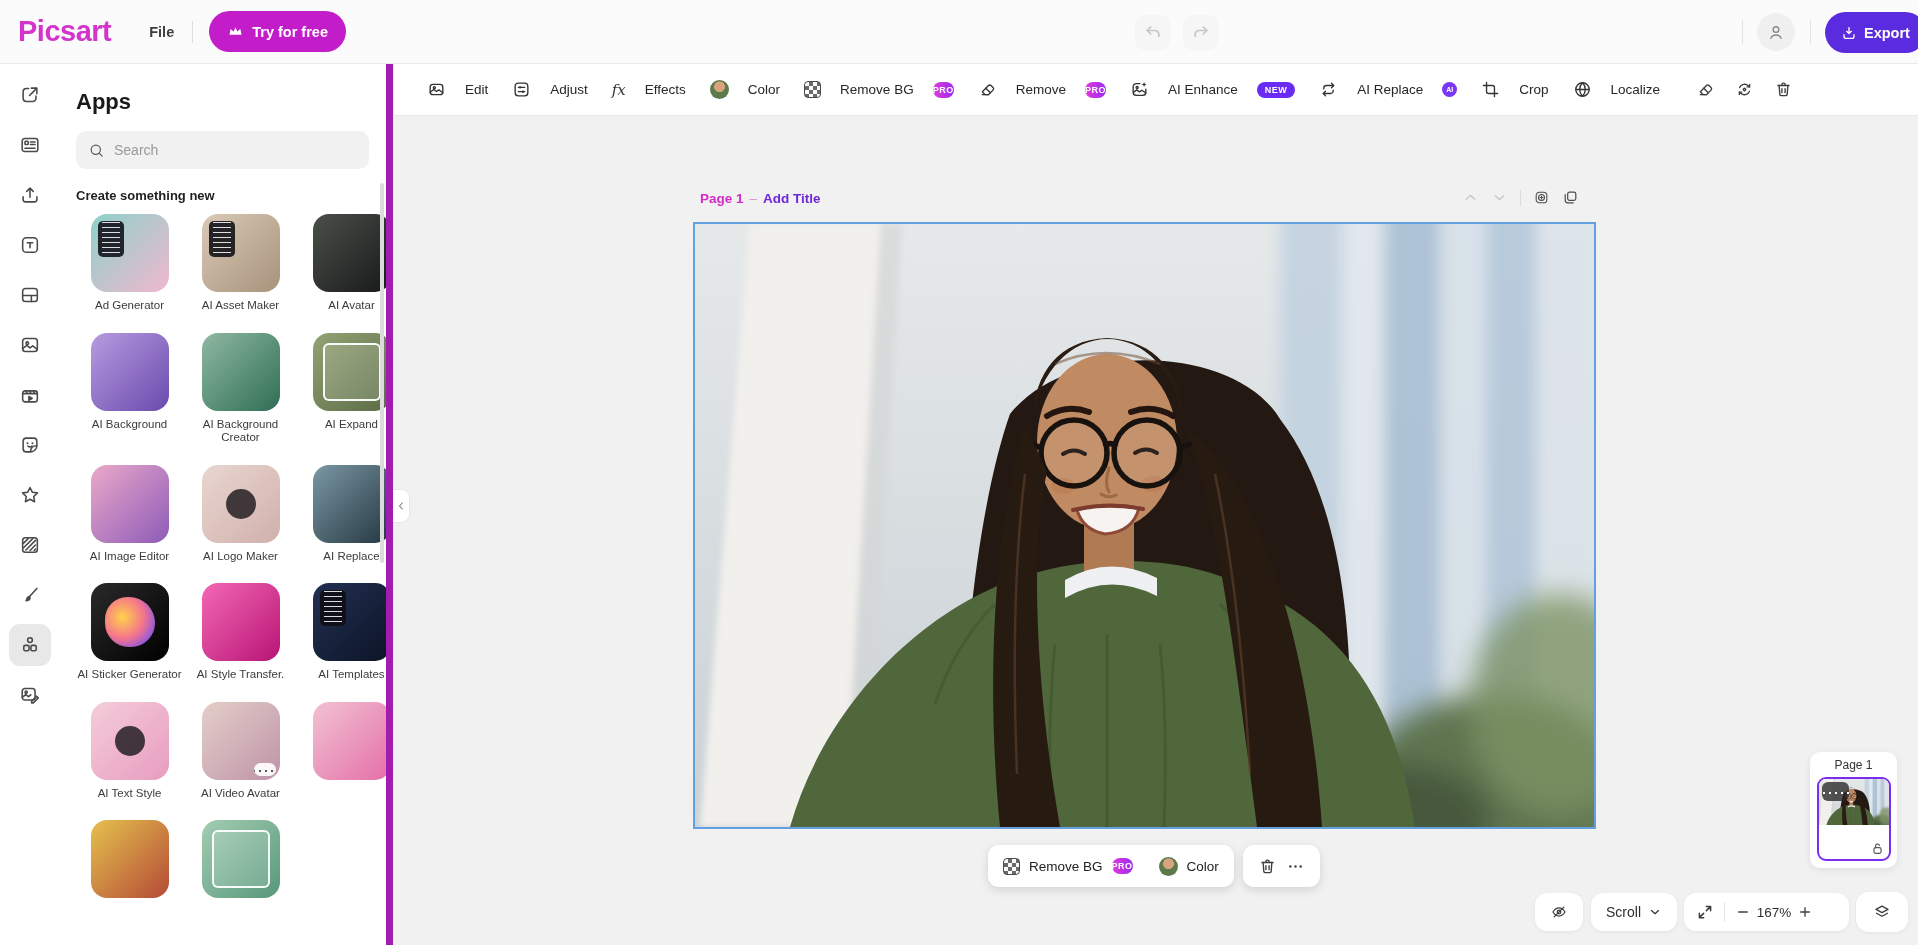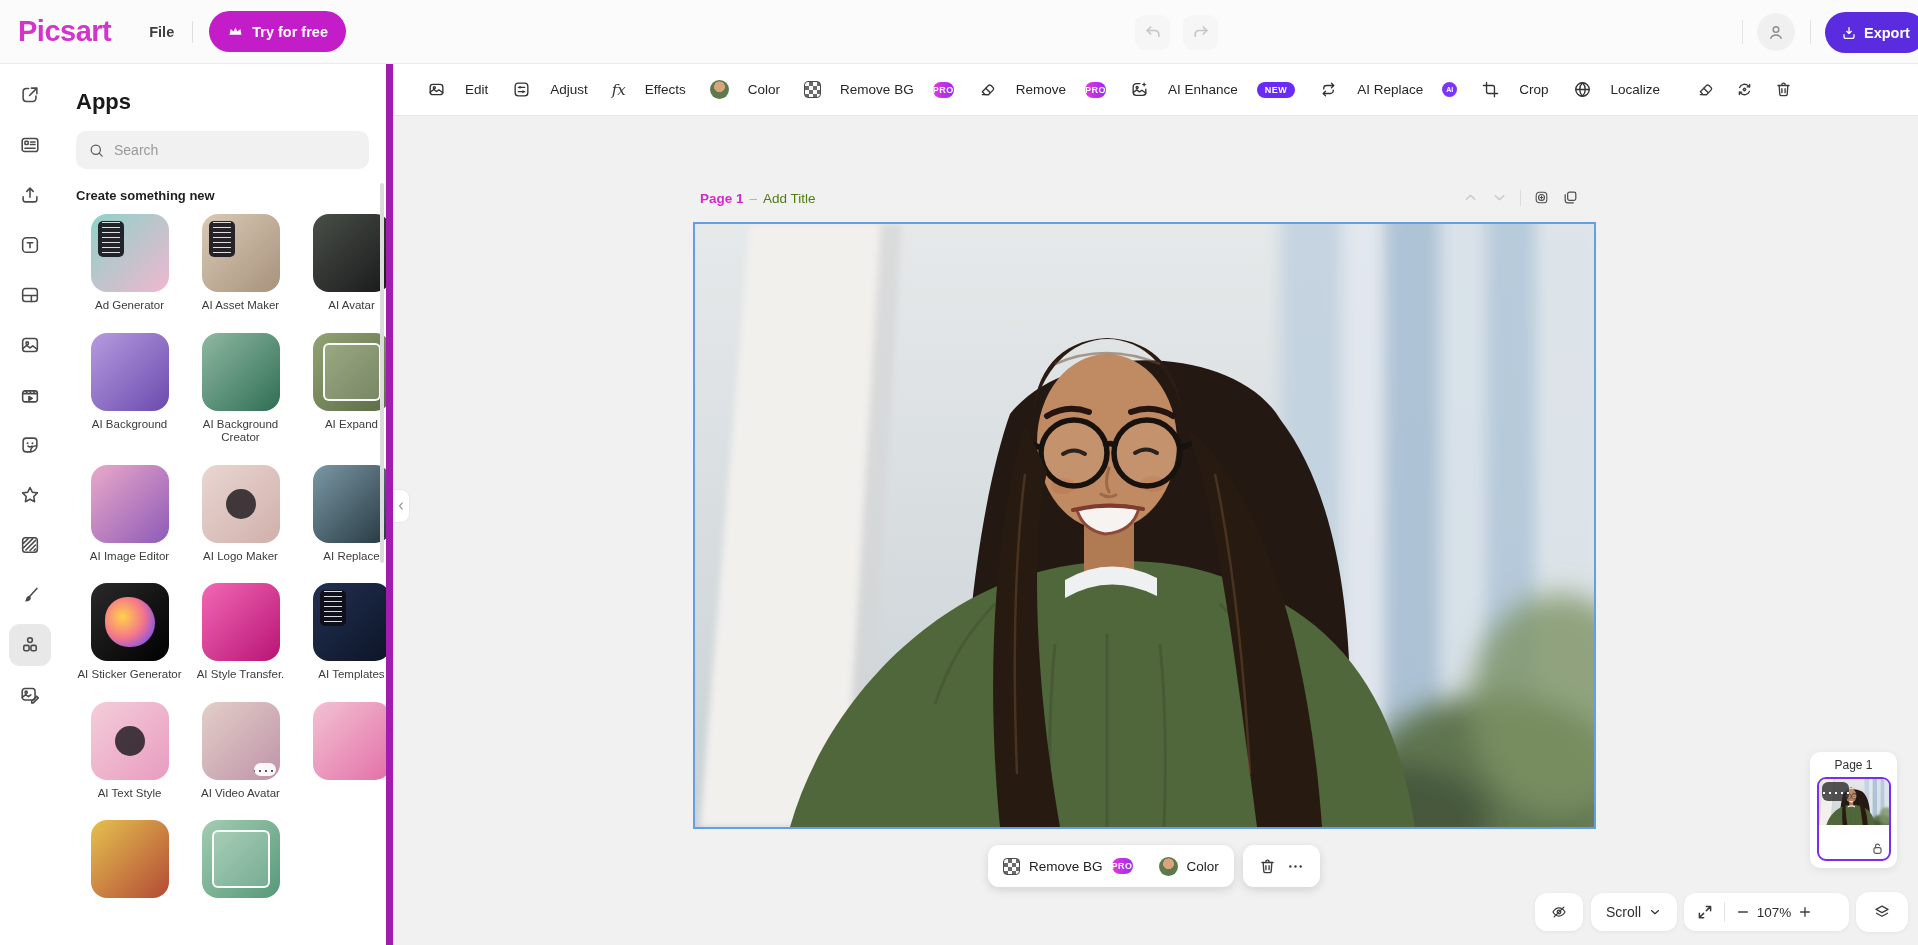--- a/index.html
+++ b/index.html
@@ -99,21 +99,21 @@
                padding:3px 8px; border-radius:9px; }
   .badge-ai { width:15px; height:15px; border-radius:50%; background:#7a36f7; color:#fff; font-size:7px;
               font-weight:700; display:grid; place-items:center; }
   .tb-iconbtns { display:flex; gap:20px; margin-left:12px; color:#3c3c3c; }
   .tb-iconbtns .ic { width:19px; height:19px; cursor:pointer; }
 
   
   .page-title-row { position:absolute; left:700px; top:191px; display:flex; gap:6px; font-size:13.5px; z-index:1; }
   .page-label { color:#d12bc8; font-weight:600; }
   .page-dash { color:#d98fd0; }
-  .add-title { color:#4d7c0f; cursor:text; }
+  .add-title { color:#6d28d9; cursor:text;font-weight:bold; }
   .title-icons { position:absolute; left:1462px; top:189px; display:flex; gap:12px; align-items:center; z-index:1; }
   .title-icons .ic { width:17px; height:17px; cursor:pointer; }
   .ic-dim { color:#c9c9c9; }
   .ic-dark { color:#4c4c4c; }
   .tdiv { width:1px; height:16px; background:#dcdcdc; }
 
   .frame { position:absolute; left:693px; top:222px; width:903px; height:607px; background:#fff;
            border:2px solid #63a0e2; z-index:1; }
   .frame svg { width:899px; height:603px; }
 
@@ -710,21 +710,21 @@
       <svg viewBox="0 0 24 24" fill="none" stroke="currentColor" stroke-width="2" stroke-linecap="round" stroke-linejoin="round">
         <path d="M13.8 4.5h5.7v5.7M19.2 4.8l-5.4 5.4M10.2 19.5H4.5v-5.7M4.8 19.2l5.4-5.4"></path>
       </svg>
     </span>
   <span class="zoom-div"></span>
   <span class="ic ic-sm">
       <svg viewBox="0 0 24 24" fill="none" stroke="currentColor" stroke-width="2" stroke-linecap="round" stroke-linejoin="round">
         <path d="M5.5 12h13"></path>
       </svg>
     </span>
-  <span class="zoom-val">107%</span>
+  <span class="zoom-val">167%</span>
   <span class="ic ic-sm">
       <svg viewBox="0 0 24 24" fill="none" stroke="currentColor" stroke-width="2" stroke-linecap="round" stroke-linejoin="round">
         <path d="M12 5.5v13M5.5 12h13"></path>
       </svg>
     </span>
 </div>
 <div class="pill pill-layers">
   <span class="ic">
       <svg viewBox="0 0 24 24" fill="none" stroke="currentColor" stroke-width="1.7" stroke-linecap="round" stroke-linejoin="round">
         <path d="M12 4.2l8 4.3-8 4.3-8-4.3z"></path>

